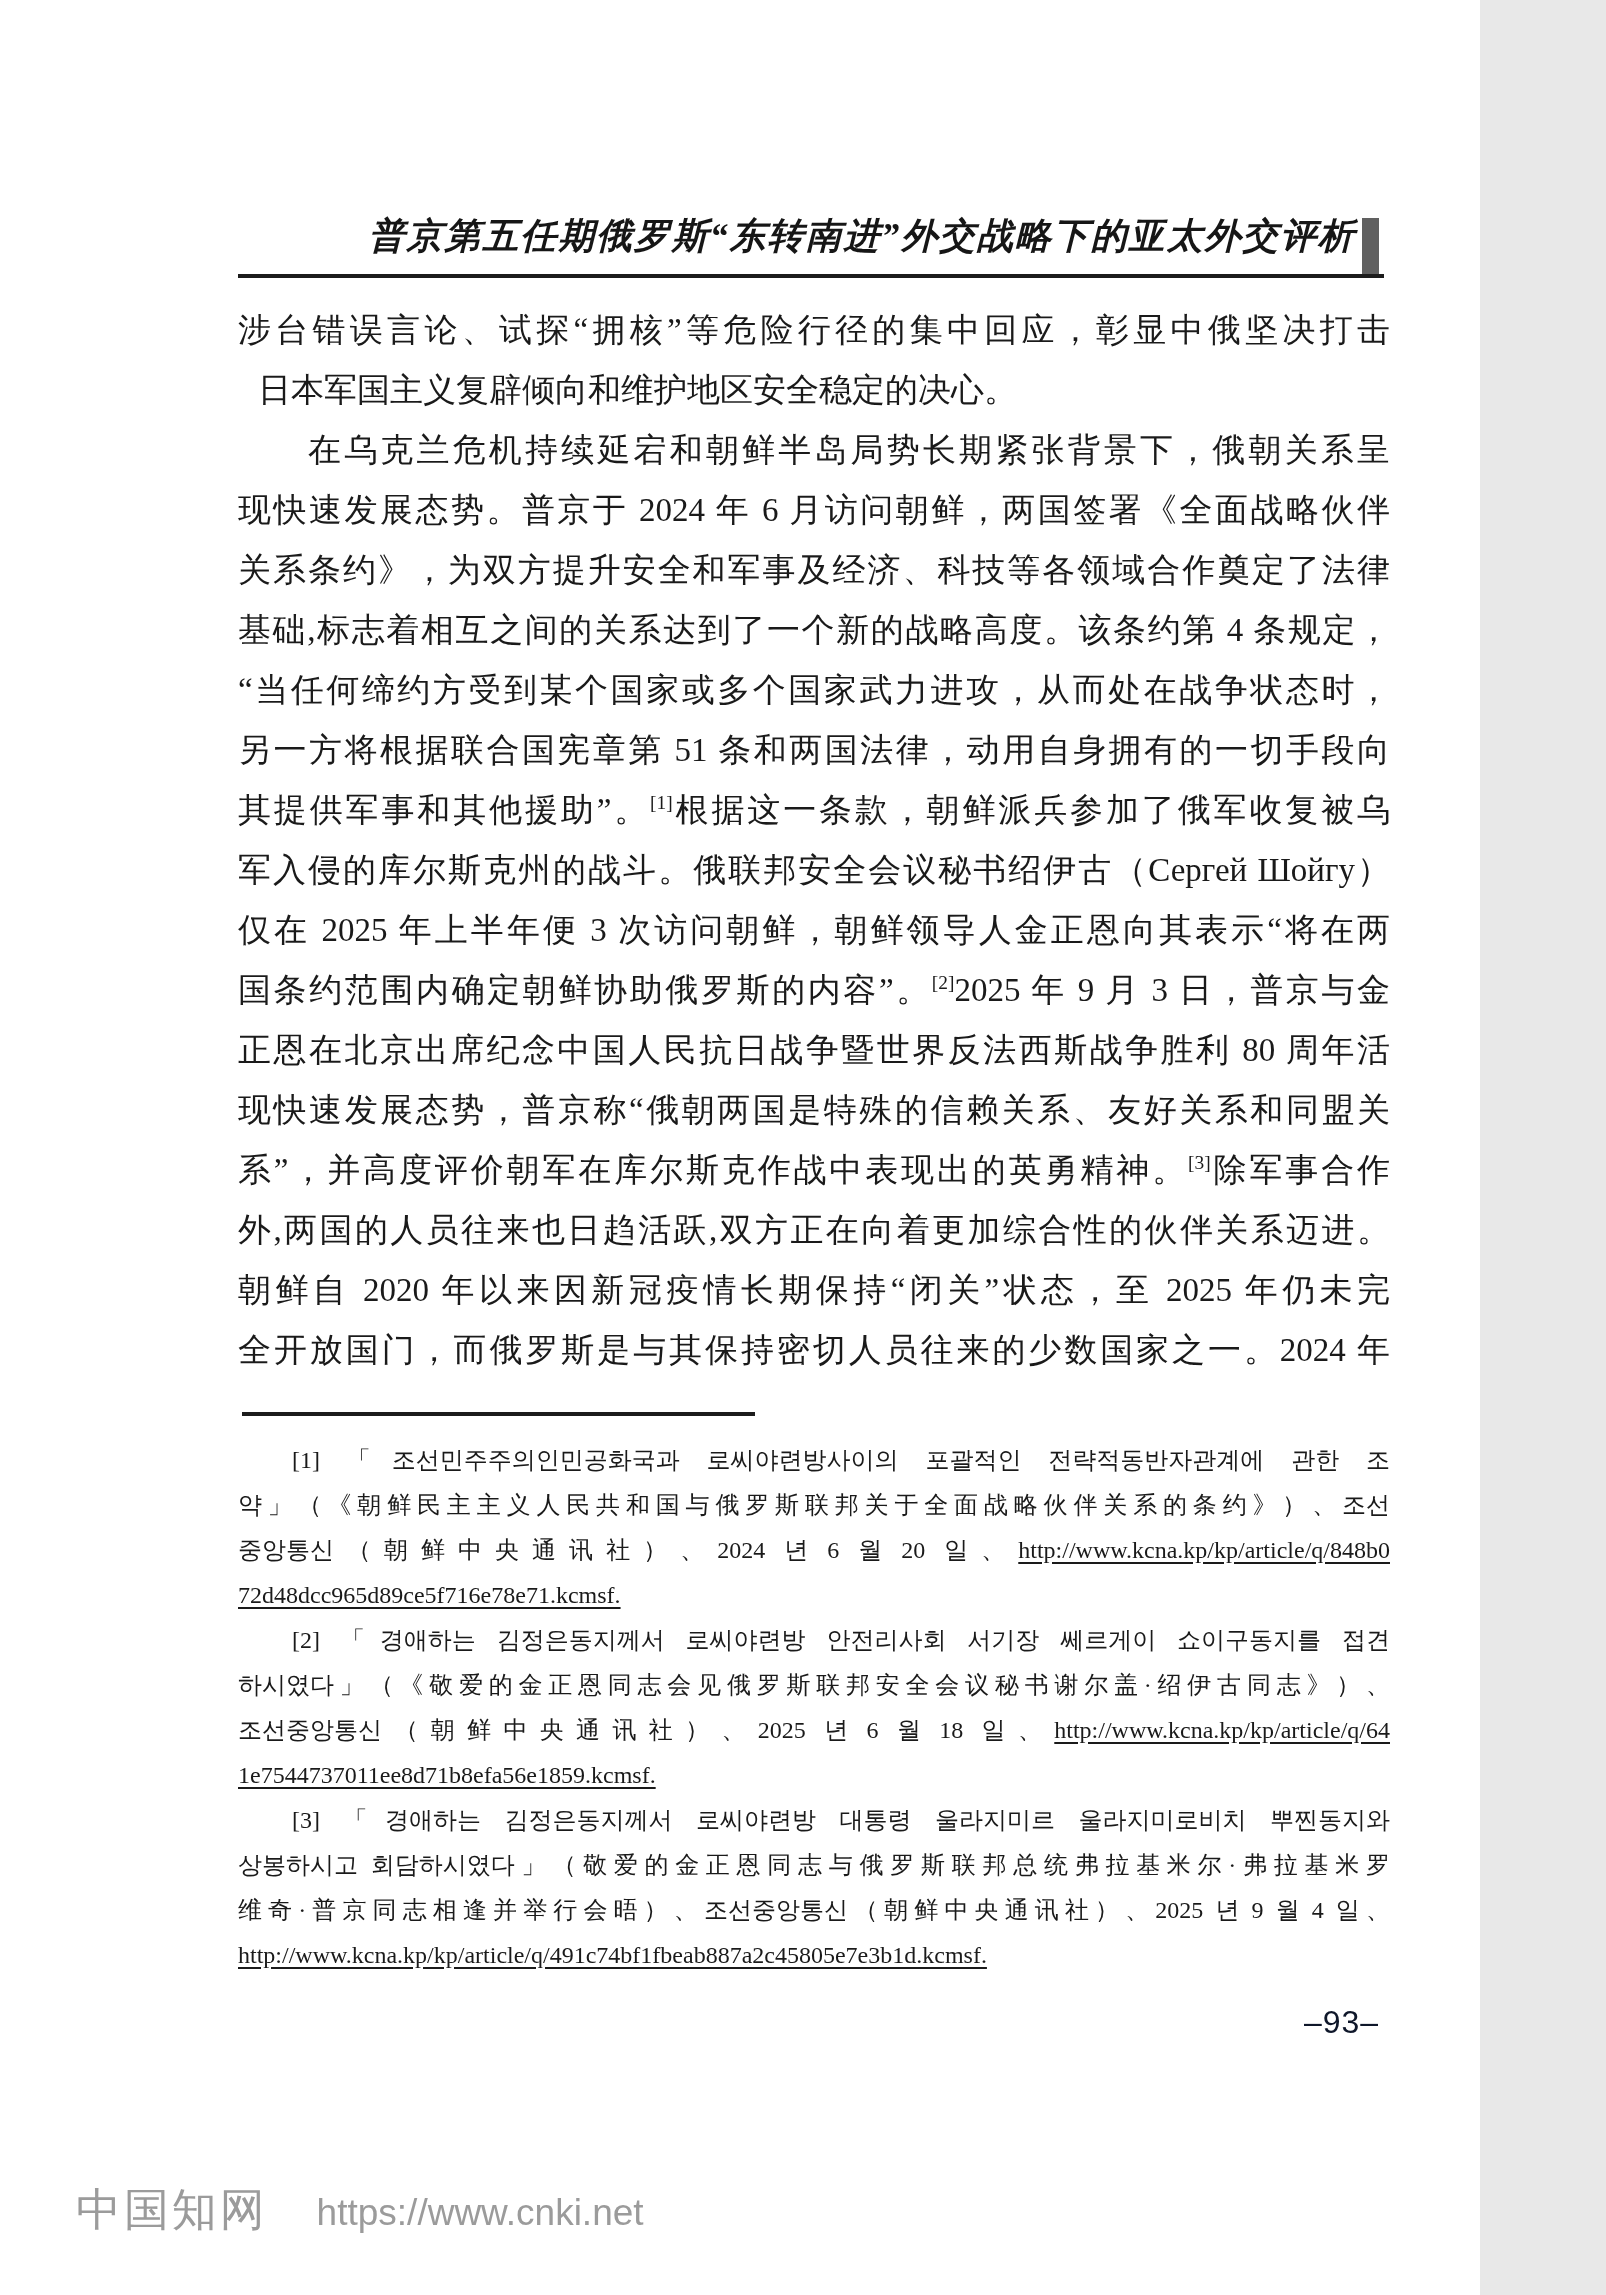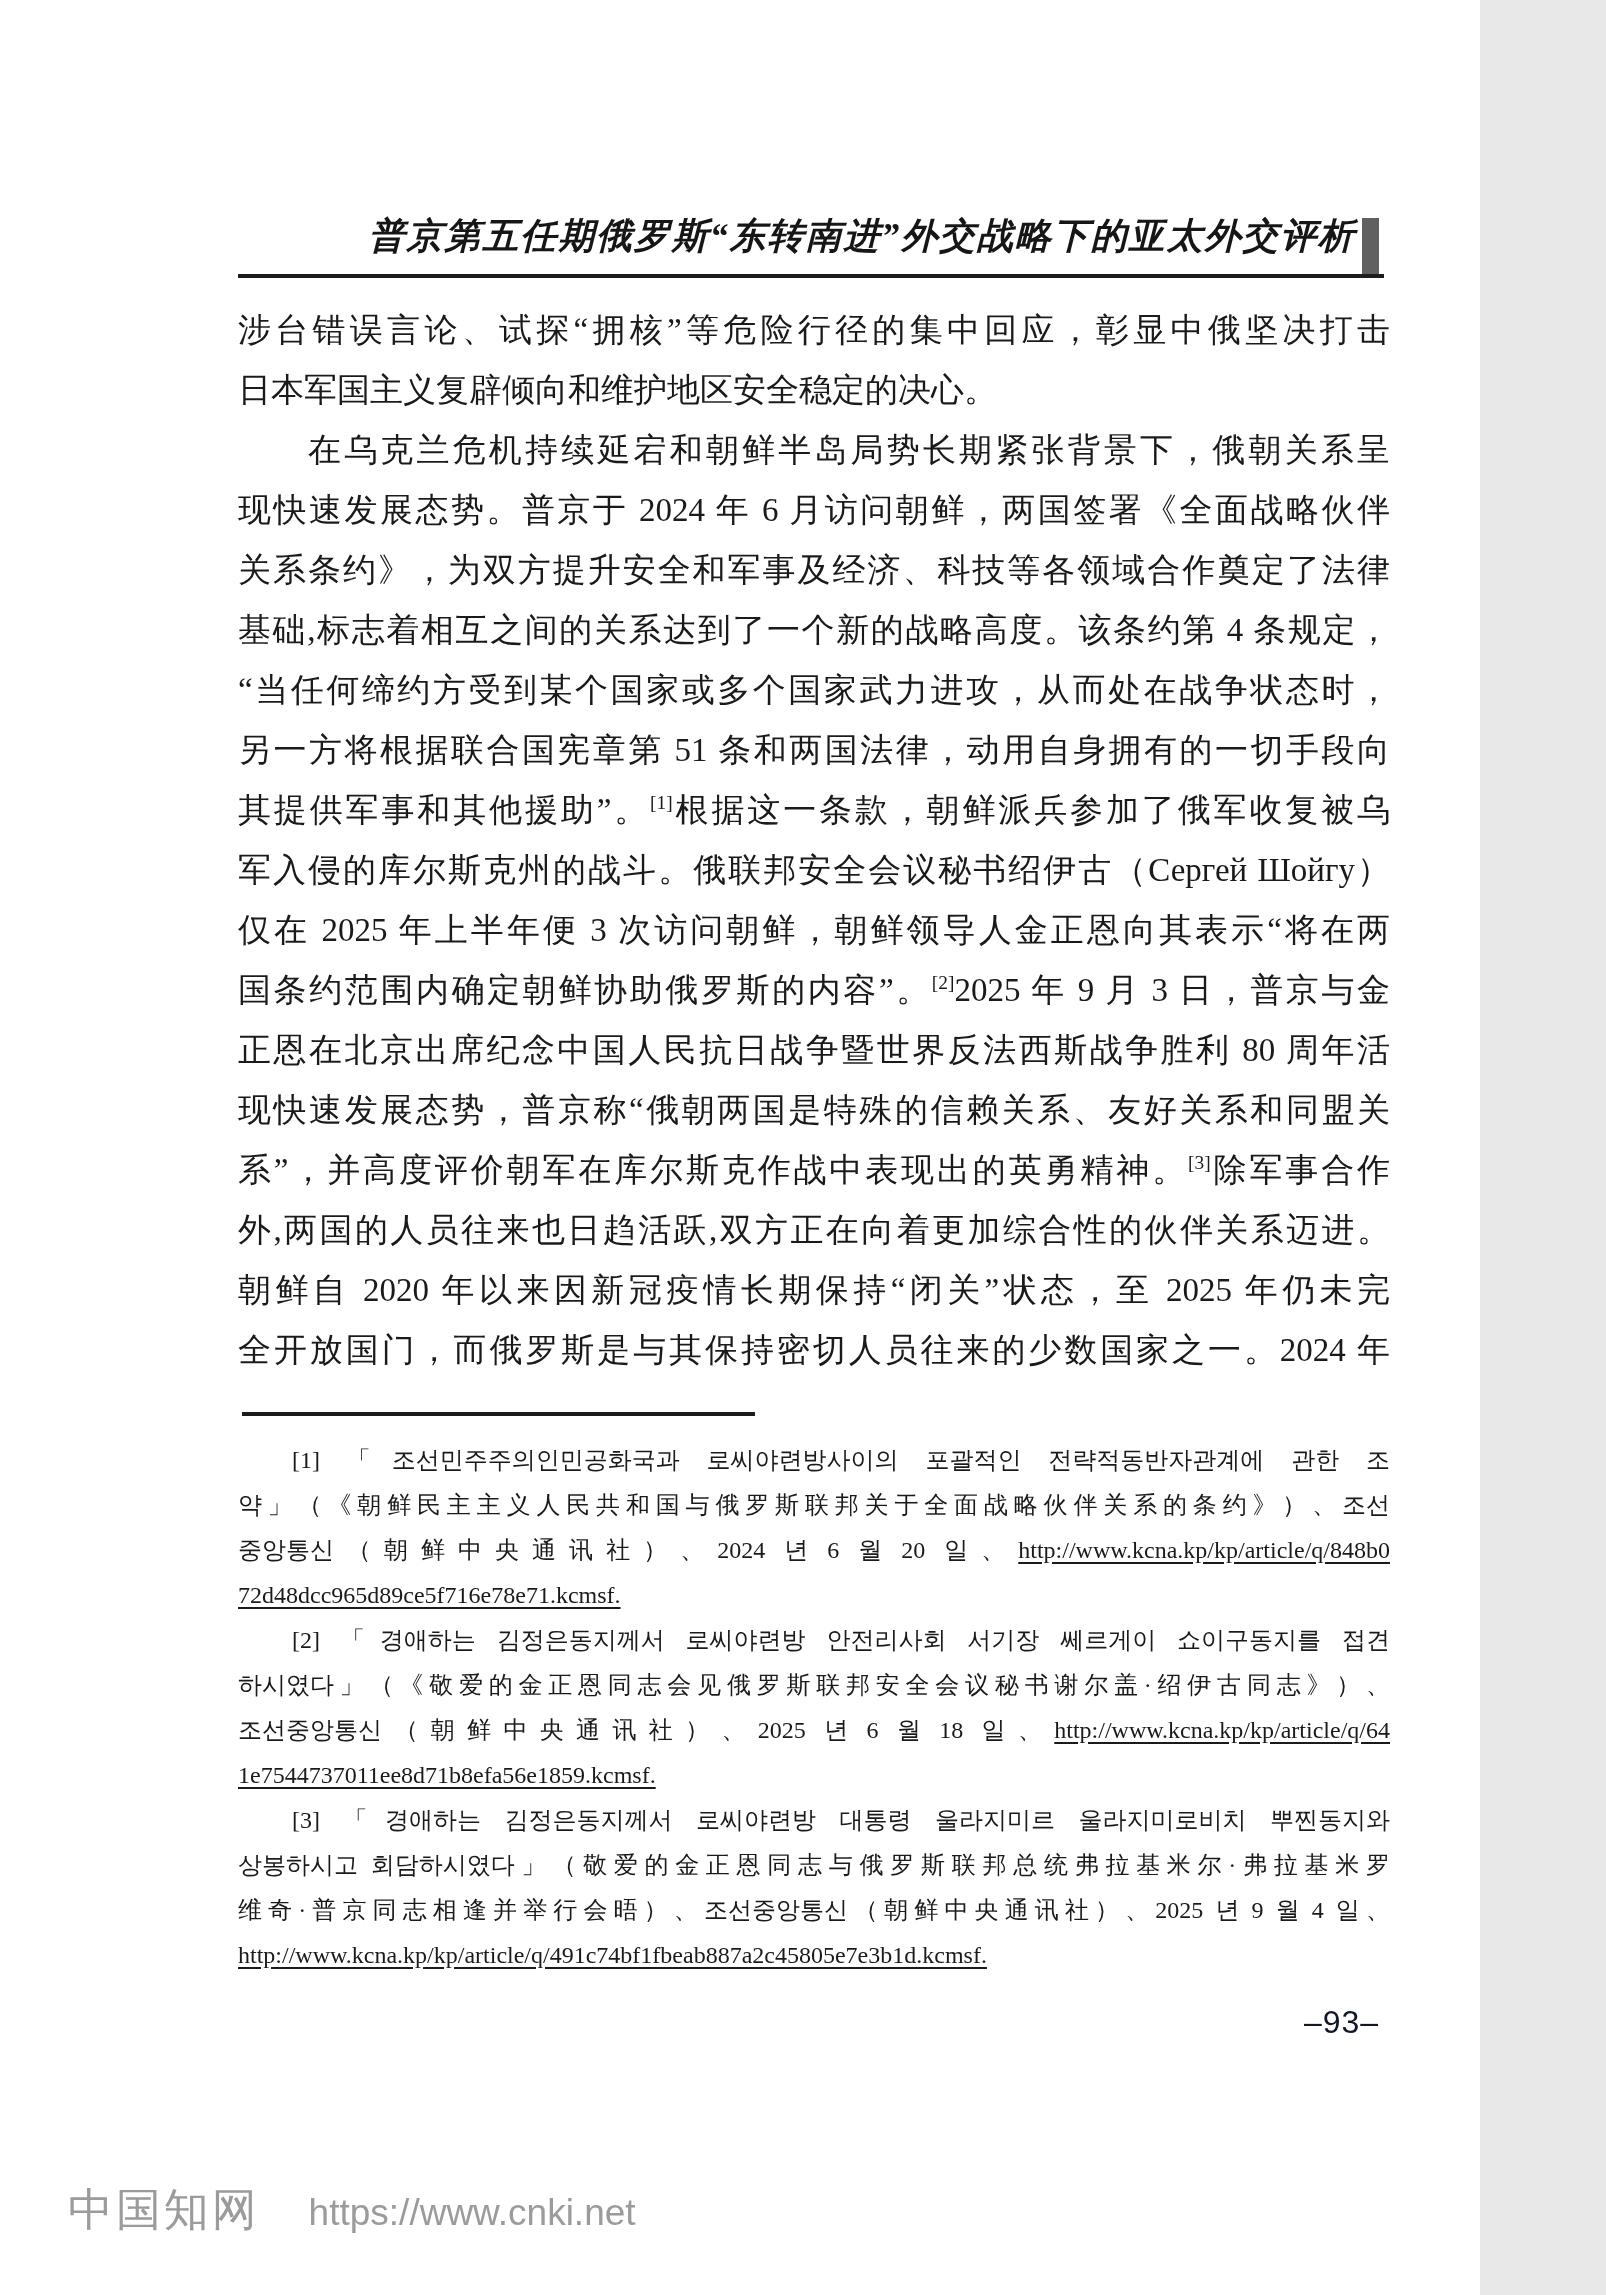--- a/index.html
+++ b/index.html
@@ -32,21 +32,21 @@
   .body-block {
     position:absolute; left:238px; top:300px; width:1152px;
   }
   .bline {
     height:60px; line-height:60px;
     font-size:33px;
     text-align:justify; text-align-last:justify;
     overflow:hidden;
     white-space:normal;
   }
-  .bline.nojlast { text-align-last:left; }
+  .bline.nojlast { text-align-last:left;margin-left:20px; }
   .bline.indent2 { padding-left:70px; }
   sup.fnref {
     font-size:19.4px; line-height:0;
     vertical-align:super;
   }
   
   .fn-rule {
     position:absolute; left:242px; top:1412px;
     width:513px; height:4.4px; background:#1c1c1c;
   }
@@ -74,20 +74,21 @@
   
   .watermark {
     position:absolute; left:68px; top:2183px;
     display:flex; align-items:baseline;
     color:#9b9b9b;
   }
   .wm-name {
     font-size:45px; line-height:53px;
     font-family:"Liberation Sans","DejaVu Sans",sans-serif;
     letter-spacing:2.9px;
+    margin-left:8px;
   }
   .wm-url {
     margin-left:49px;
     font-size:37px; line-height:53px;
     font-family:"Liberation Sans","DejaVu Sans",sans-serif;
   }
 </style>
 </head>
 <body>
 

